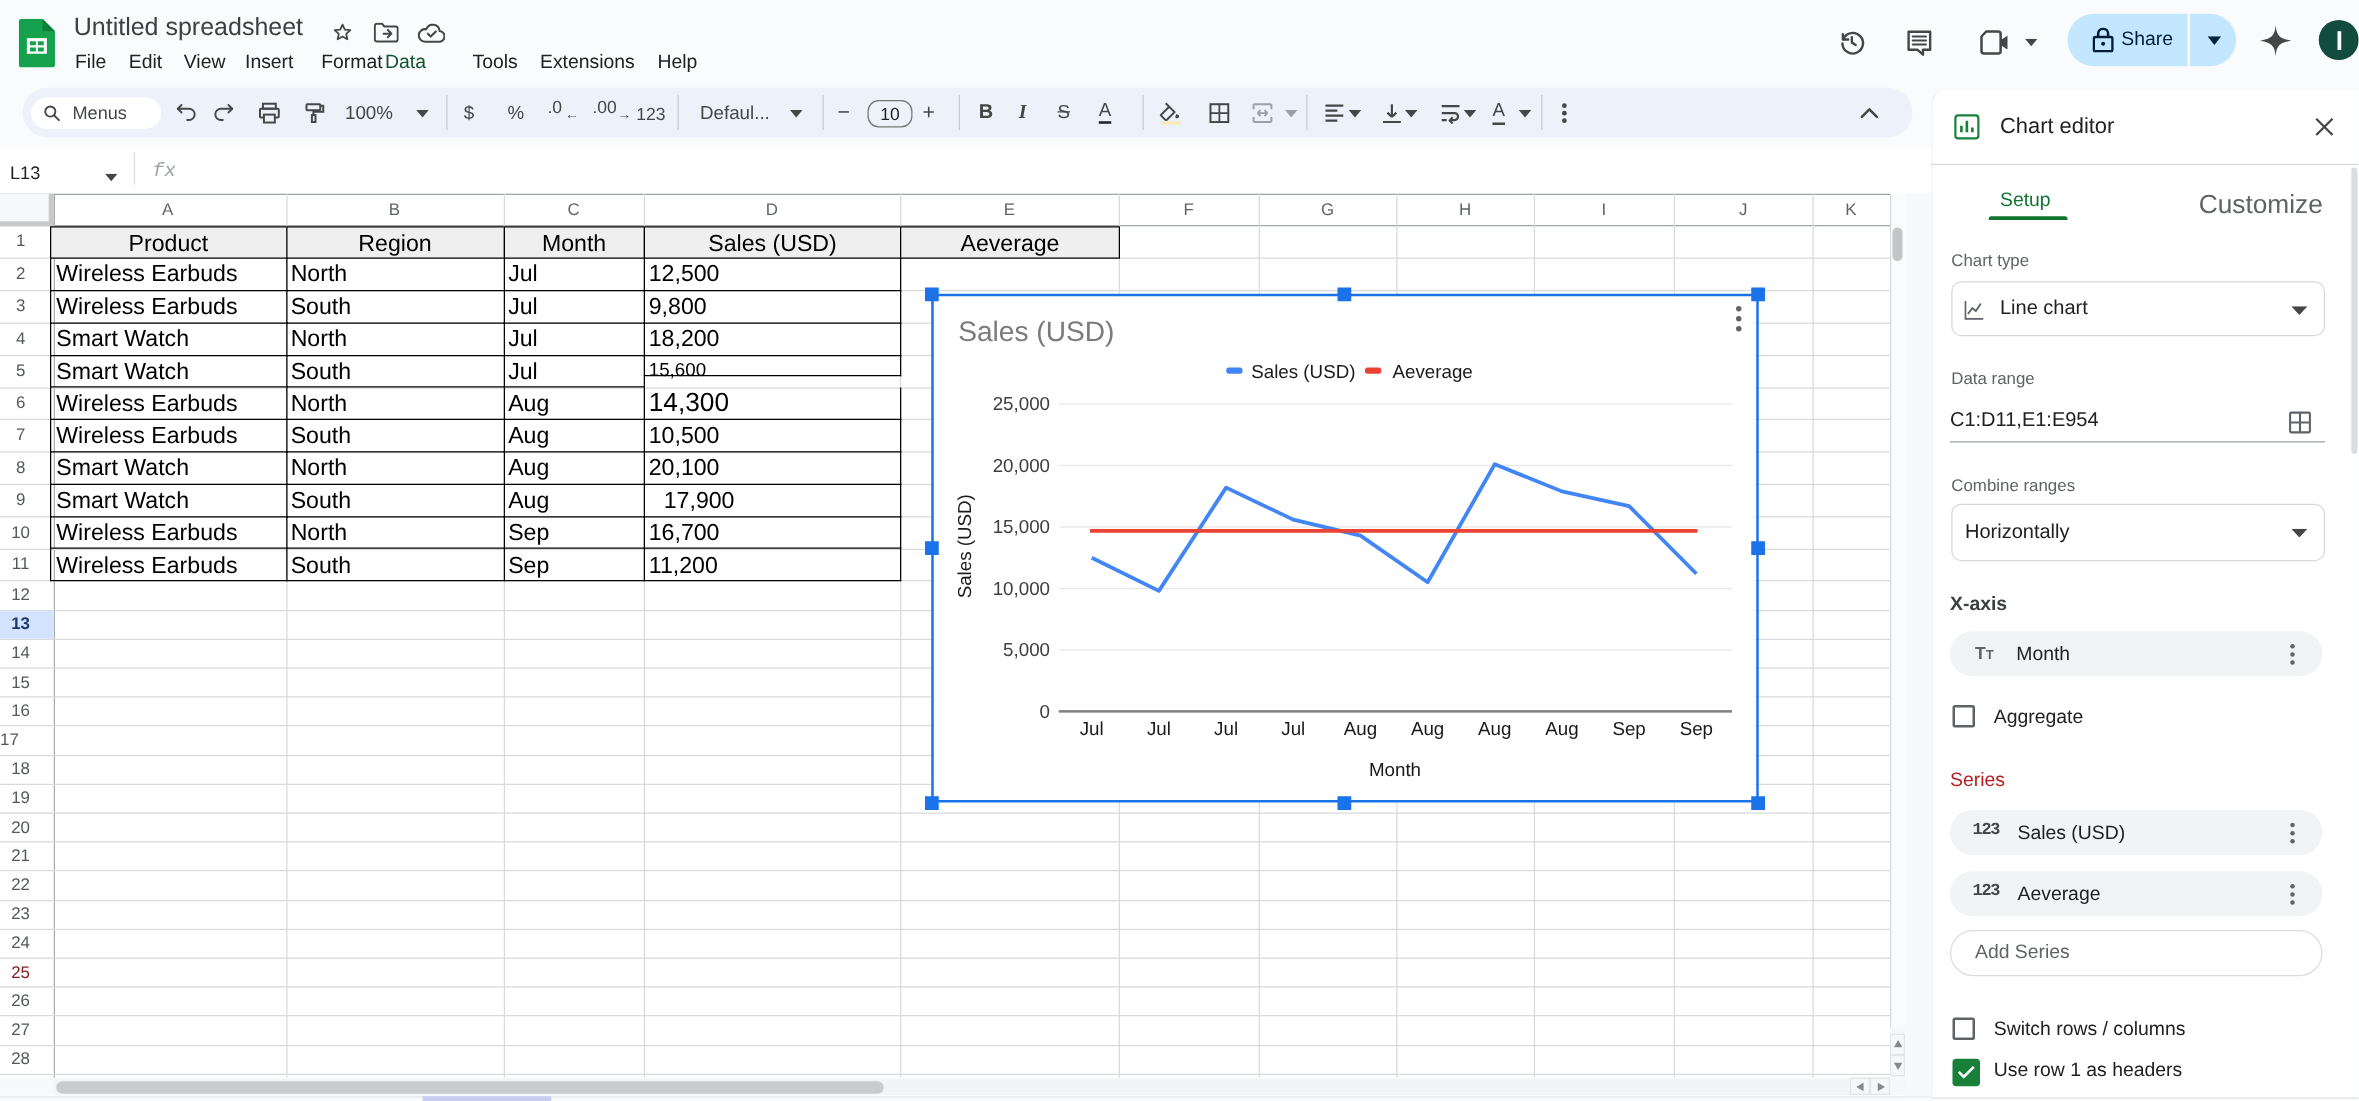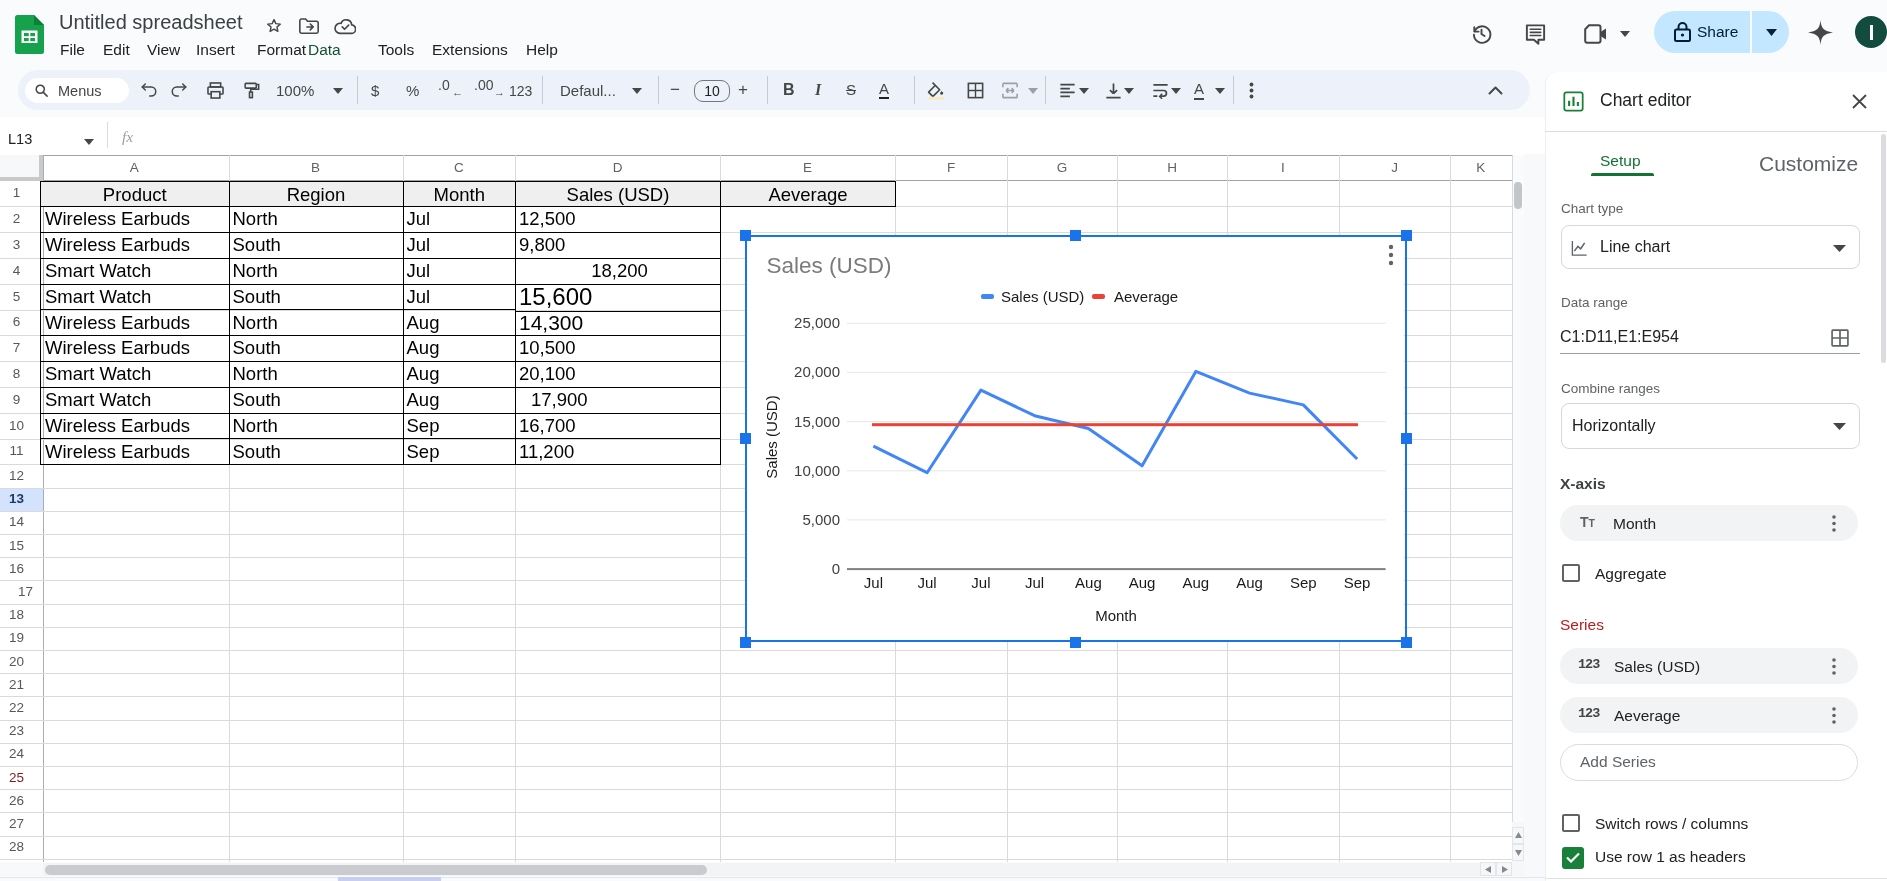--- a/index.html
+++ b/index.html
@@ -182,21 +182,21 @@
 <svg class="abs" style="left:1488px;top:86px" width="15" height="9" viewBox="0 0 15 9" fill="none" stroke="#444746" stroke-width="2">
     <path d="M1.5 7.5 L7.5 1.5 L13.5 7.5" stroke-linecap="round" stroke-linejoin="round"></path>
   </svg>
 
 <div class="abs" style="left:0px;top:117px;width:1545px;height:37.5px;background:#fff;"></div>
 <div class="abs" style="left:8px;top:131px;font-size:14.5px;color:#202124;">L13</div>
 <svg class="abs" style="left:84px;top:139px" width="10" height="6" viewBox="0 0 10 6">
     <path d="M0 0 h10 L5 6 Z" fill="#444746"></path>
   </svg>
 <div class="abs" style="left:107px;top:122px;width:1px;height:26px;background:#dadce0;"></div>
-<div class="abs" style="left:122px;top:128px;font-size:15.5px;color:#9aa0a6;font-style:italic;font-family:Liberation Serif, serif;">fx</div>
+<div class="abs" style="left:122px;top:128px;font-size:15.5px;color:#9aa0a6;font-style:italic;font-family:Liberation Mono, monospace;">fx</div>
 <div class="abs" style="left:0px;top:154.5px;width:1511.5px;height:707.1px;background:#fff;"></div>
 <div class="abs" style="left:0px;top:179.5px;width:1511.5px;height:1px;background:#9fa4a9;"></div>
 <div class="abs" style="left:0px;top:154.5px;width:1511.5px;height:1px;background:#9fa4a9;"></div>
 <div class="abs" style="left:0px;top:154.5px;width:42.5px;height:26px;background:#f6f8f9;border-right:4px solid #c9c9c9;border-bottom:4.5px solid #c9c9c9;"></div>
 <div class="abs" style="left:228.5px;top:154.5px;width:1px;height:707.1px;background:#d8dadd;"></div>
 <div class="abs" style="left:402.5px;top:154.5px;width:1px;height:707.1px;background:#d8dadd;"></div>
 <div class="abs" style="left:515px;top:154.5px;width:1px;height:707.1px;background:#d8dadd;"></div>
 <div class="abs" style="left:720px;top:154.5px;width:1px;height:707.1px;background:#d8dadd;"></div>
 <div class="abs" style="left:895px;top:154.5px;width:1px;height:707.1px;background:#d8dadd;"></div>
 <div class="abs" style="left:1007px;top:154.5px;width:1px;height:707.1px;background:#d8dadd;"></div>
@@ -255,21 +255,21 @@
 <div class="abs" style="left:0px;top:366.0px;width:33px;text-align:center;font-size:13.5px;line-height:16px;font-weight:400;color:#54585d;">8</div>
 <div class="abs" style="left:0px;top:391.8px;width:33px;text-align:center;font-size:13.5px;line-height:16px;font-weight:400;color:#54585d;">9</div>
 <div class="abs" style="left:0px;top:417.6px;width:33px;text-align:center;font-size:13.5px;line-height:16px;font-weight:400;color:#54585d;">10</div>
 <div class="abs" style="left:0px;top:443.4px;width:33px;text-align:center;font-size:13.5px;line-height:16px;font-weight:400;color:#54585d;">11</div>
 <div class="abs" style="left:0px;top:467.9px;width:33px;text-align:center;font-size:13.5px;line-height:16px;font-weight:400;color:#54585d;">12</div>
 <div class="abs" style="left:0px;top:488.5px;width:42.5px;height:22.2px;background:#d3e3fd;"></div>
 <div class="abs" style="left:0px;top:491.1px;width:33px;text-align:center;font-size:13.5px;line-height:16px;font-weight:700;color:#1b3a6b;">13</div>
 <div class="abs" style="left:0px;top:514.3px;width:33px;text-align:center;font-size:13.5px;line-height:16px;font-weight:400;color:#54585d;">14</div>
 <div class="abs" style="left:0px;top:537.5px;width:33px;text-align:center;font-size:13.5px;line-height:16px;font-weight:400;color:#54585d;">15</div>
 <div class="abs" style="left:0px;top:560.7px;width:33px;text-align:center;font-size:13.5px;line-height:16px;font-weight:400;color:#54585d;">16</div>
-<div class="abs" style="left:0px;top:583.9px;width:33px;text-align:right;font-size:13.5px;line-height:16px;font-weight:400;color:#54585d;">17</div>
+<div class="abs" style="left:0px;top:583.9px;width:33px;text-align:left;font-size:13.5px;line-height:16px;font-weight:400;color:#54585d;">17</div>
 <div class="abs" style="left:0px;top:607.1px;width:33px;text-align:center;font-size:13.5px;line-height:16px;font-weight:400;color:#54585d;">18</div>
 <div class="abs" style="left:0px;top:630.3px;width:33px;text-align:center;font-size:13.5px;line-height:16px;font-weight:400;color:#54585d;">19</div>
 <div class="abs" style="left:0px;top:653.5px;width:33px;text-align:center;font-size:13.5px;line-height:16px;font-weight:400;color:#54585d;">20</div>
 <div class="abs" style="left:0px;top:676.7px;width:33px;text-align:center;font-size:13.5px;line-height:16px;font-weight:400;color:#54585d;">21</div>
 <div class="abs" style="left:0px;top:699.9px;width:33px;text-align:center;font-size:13.5px;line-height:16px;font-weight:400;color:#54585d;">22</div>
 <div class="abs" style="left:0px;top:723.1px;width:33px;text-align:center;font-size:13.5px;line-height:16px;font-weight:400;color:#54585d;">23</div>
 <div class="abs" style="left:0px;top:746.3px;width:33px;text-align:center;font-size:13.5px;line-height:16px;font-weight:400;color:#54585d;">24</div>
 <div class="abs" style="left:0px;top:769.5px;width:33px;text-align:center;font-size:13.5px;line-height:16px;font-weight:400;color:#7f1d1d;">25</div>
 <div class="abs" style="left:0px;top:792.7px;width:33px;text-align:center;font-size:13.5px;line-height:16px;font-weight:400;color:#54585d;">26</div>
 <div class="abs" style="left:0px;top:815.9px;width:33px;text-align:center;font-size:13.5px;line-height:16px;font-weight:400;color:#54585d;">27</div>
@@ -283,25 +283,25 @@
 <div class="abs" style="left:228.5px;top:206.3px;width:175.0px;height:26.8px;border:1.4px solid #000;border-top:none;border-left:none;font-size:18.5px;color:#000;padding-left:4px;line-height:25.8px;white-space:nowrap;">North</div>
 <div class="abs" style="left:402.5px;top:206.3px;width:113.5px;height:26.8px;border:1.4px solid #000;border-top:none;border-left:none;font-size:18.5px;color:#000;padding-left:4px;line-height:25.8px;white-space:nowrap;">Jul</div>
 <div class="abs" style="left:515.0px;top:206.3px;width:206.0px;height:26.8px;border:1.4px solid #000;border-top:none;border-left:none;font-size:18.5px;color:#000;padding-left:4px;line-height:25.8px;white-space:nowrap;">12,500</div>
 <div class="abs" style="left:40.0px;top:232.1px;width:189.5px;height:26.8px;border:1.4px solid #000;border-top:none;font-size:18.5px;color:#000;padding-left:4px;line-height:25.8px;white-space:nowrap;">Wireless Earbuds</div>
 <div class="abs" style="left:228.5px;top:232.1px;width:175.0px;height:26.8px;border:1.4px solid #000;border-top:none;border-left:none;font-size:18.5px;color:#000;padding-left:4px;line-height:25.8px;white-space:nowrap;">South</div>
 <div class="abs" style="left:402.5px;top:232.1px;width:113.5px;height:26.8px;border:1.4px solid #000;border-top:none;border-left:none;font-size:18.5px;color:#000;padding-left:4px;line-height:25.8px;white-space:nowrap;">Jul</div>
 <div class="abs" style="left:515.0px;top:232.1px;width:206.0px;height:26.8px;border:1.4px solid #000;border-top:none;border-left:none;font-size:18.5px;color:#000;padding-left:4px;line-height:25.8px;white-space:nowrap;">9,800</div>
 <div class="abs" style="left:40.0px;top:257.9px;width:189.5px;height:26.8px;border:1.4px solid #000;border-top:none;font-size:18.5px;color:#000;padding-left:4px;line-height:25.8px;white-space:nowrap;">Smart Watch</div>
 <div class="abs" style="left:228.5px;top:257.9px;width:175.0px;height:26.8px;border:1.4px solid #000;border-top:none;border-left:none;font-size:18.5px;color:#000;padding-left:4px;line-height:25.8px;white-space:nowrap;">North</div>
 <div class="abs" style="left:402.5px;top:257.9px;width:113.5px;height:26.8px;border:1.4px solid #000;border-top:none;border-left:none;font-size:18.5px;color:#000;padding-left:4px;line-height:25.8px;white-space:nowrap;">Jul</div>
-<div class="abs" style="left:515.0px;top:257.9px;width:206.0px;height:26.8px;border:1.4px solid #000;border-top:none;border-left:none;font-size:18.5px;color:#000;padding-left:4px;line-height:25.8px;white-space:nowrap;text-align:center;">18,200</div>
+<div class="abs" style="left:515.0px;top:257.9px;width:206.0px;height:26.8px;border:1.4px solid #000;border-top:none;border-left:none;font-size:18.5px;color:#000;padding-left:4px;line-height:25.8px;white-space:nowrap;">18,200</div>
 <div class="abs" style="left:40.0px;top:283.7px;width:189.5px;height:26.8px;border:1.4px solid #000;border-top:none;font-size:18.5px;color:#000;padding-left:4px;line-height:25.8px;white-space:nowrap;">Smart Watch</div>
 <div class="abs" style="left:228.5px;top:283.7px;width:175.0px;height:26.8px;border:1.4px solid #000;border-top:none;border-left:none;font-size:18.5px;color:#000;padding-left:4px;line-height:25.8px;white-space:nowrap;">South</div>
 <div class="abs" style="left:402.5px;top:283.7px;width:113.5px;height:26.8px;border:1.4px solid #000;border-top:none;border-left:none;font-size:18.5px;color:#000;padding-left:4px;line-height:25.8px;white-space:nowrap;">Jul</div>
-<div class="abs" style="left:515.0px;top:283.7px;width:206.0px;height:28px;border:1.4px solid #000;border-top:none;border-left:none;font-size:24px;color:#000;padding-left:4px;line-height:25.8px;white-space:nowrap;">15,600</div>
+<div class="abs" style="left:515.0px;top:283.7px;width:206.0px;height:17px;border:1.4px solid #000;border-top:none;border-left:none;font-size:15px;color:#000;padding-left:4px;line-height:25.8px;white-space:nowrap;">15,600</div>
 <div class="abs" style="left:40.0px;top:309.5px;width:189.5px;height:26.8px;border:1.4px solid #000;border-top:none;font-size:18.5px;color:#000;padding-left:4px;line-height:25.8px;white-space:nowrap;">Wireless Earbuds</div>
 <div class="abs" style="left:228.5px;top:309.5px;width:175.0px;height:26.8px;border:1.4px solid #000;border-top:none;border-left:none;font-size:18.5px;color:#000;padding-left:4px;line-height:25.8px;white-space:nowrap;">North</div>
 <div class="abs" style="left:402.5px;top:309.5px;width:113.5px;height:26.8px;border:1.4px solid #000;border-top:none;border-left:none;font-size:18.5px;color:#000;padding-left:4px;line-height:25.8px;white-space:nowrap;">Aug</div>
 <div class="abs" style="left:515.0px;top:309.5px;width:206.0px;height:26.8px;border:1.4px solid #000;border-top:none;border-left:none;font-size:21px;color:#000;padding-left:4px;line-height:25.8px;white-space:nowrap;">14,300</div>
 <div class="abs" style="left:40.0px;top:335.3px;width:189.5px;height:26.8px;border:1.4px solid #000;border-top:none;font-size:18.5px;color:#000;padding-left:4px;line-height:25.8px;white-space:nowrap;">Wireless Earbuds</div>
 <div class="abs" style="left:228.5px;top:335.3px;width:175.0px;height:26.8px;border:1.4px solid #000;border-top:none;border-left:none;font-size:18.5px;color:#000;padding-left:4px;line-height:25.8px;white-space:nowrap;">South</div>
 <div class="abs" style="left:402.5px;top:335.3px;width:113.5px;height:26.8px;border:1.4px solid #000;border-top:none;border-left:none;font-size:18.5px;color:#000;padding-left:4px;line-height:25.8px;white-space:nowrap;">Aug</div>
 <div class="abs" style="left:515.0px;top:335.3px;width:206.0px;height:26.8px;border:1.4px solid #000;border-top:none;border-left:none;font-size:18.5px;color:#000;padding-left:4px;line-height:25.8px;white-space:nowrap;">10,500</div>
 <div class="abs" style="left:40.0px;top:361.1px;width:189.5px;height:26.8px;border:1.4px solid #000;border-top:none;font-size:18.5px;color:#000;padding-left:4px;line-height:25.8px;white-space:nowrap;">Smart Watch</div>
 <div class="abs" style="left:228.5px;top:361.1px;width:175.0px;height:26.8px;border:1.4px solid #000;border-top:none;border-left:none;font-size:18.5px;color:#000;padding-left:4px;line-height:25.8px;white-space:nowrap;">North</div>

